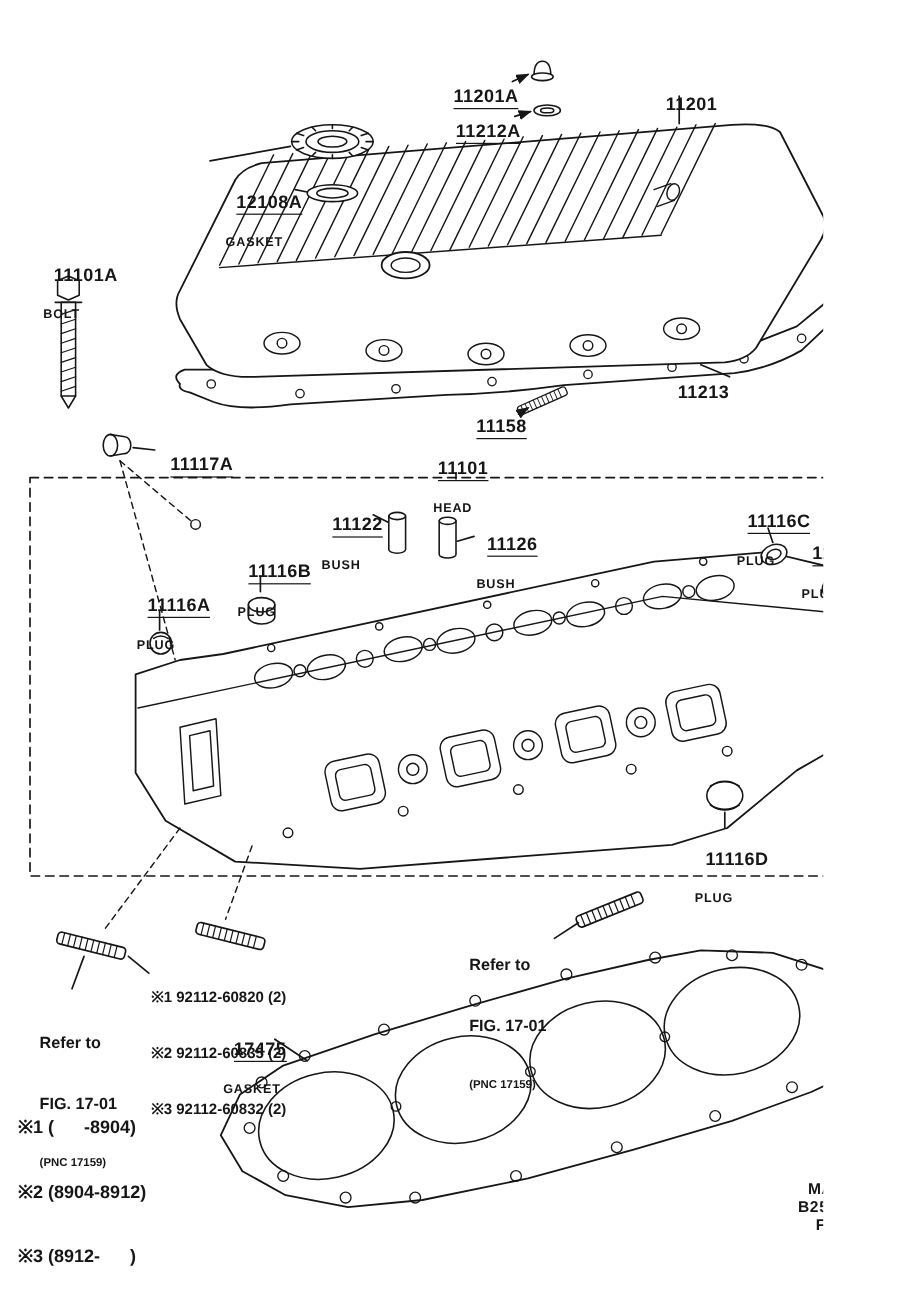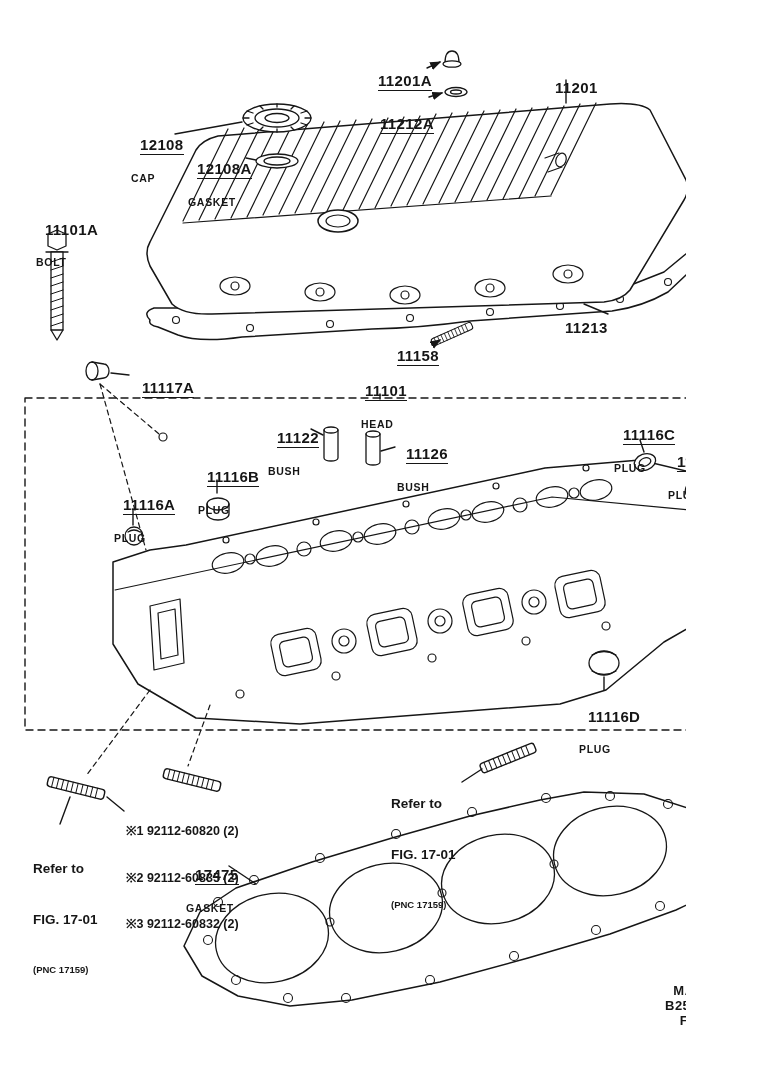--- a/index.html
+++ b/index.html
@@ -272,29 +272,25 @@
       <path d="M462,782 L482,769"></path>
       <path d="M60,824 L70,797"></path>
       <path d="M124,811 L107,797"></path>
     </g>
   </g>
 </svg>
 
 <div class="callout" style="left:369px;top:56px">
   <span class="num ul">11201A</span>
 </div>
-<div class="callout" style="left:371px;top:99px">
+<div class="callout" style="left:371px;top:85px">
   <span class="num ul">11212A</span>
 </div>
 <div class="callout" style="left:546px;top:63px">
   <span class="num">11201</span>
-</div>
-<div class="callout" style="left:131px;top:120px">
-  <span class="num ul">12108</span>
-  <span class="sub">CAP</span>
 </div>
 <div class="callout" style="left:188px;top:144px">
   <span class="num ul">12108A</span>
   <span class="sub">GASKET</span>
 </div>
 <div class="callout" style="left:36px;top:205px">
   <span class="num">11101A</span>
   <span class="sub">BOLT</span>
 </div>
 <div class="callout" style="left:556px;top:303px">
@@ -353,16 +349,21 @@
   <div class="l2">FIG. 17-01</div>
   <div class="l3">(PNC 17159)</div>
 </div>
 
 <div class="list small" style="left:126px;top:793px">
   <div>※1 92112-60820 (2)</div>
   <div>※2 92112-60835 (2)</div>
   <div>※3 92112-60832 (2)</div>
 </div>
 
+<div class="list big" style="left:15px;top:895px">
+  <div>※1 (      -8904)</div>
+  <div>※2 (8904-8912)</div>
+  <div>※3 (8912-      )</div>
+</div>
 
 <div class="footer-code" style="left:665px;top:983px">MA B252-F</div>
 
 </div>
 
 </body></html>

